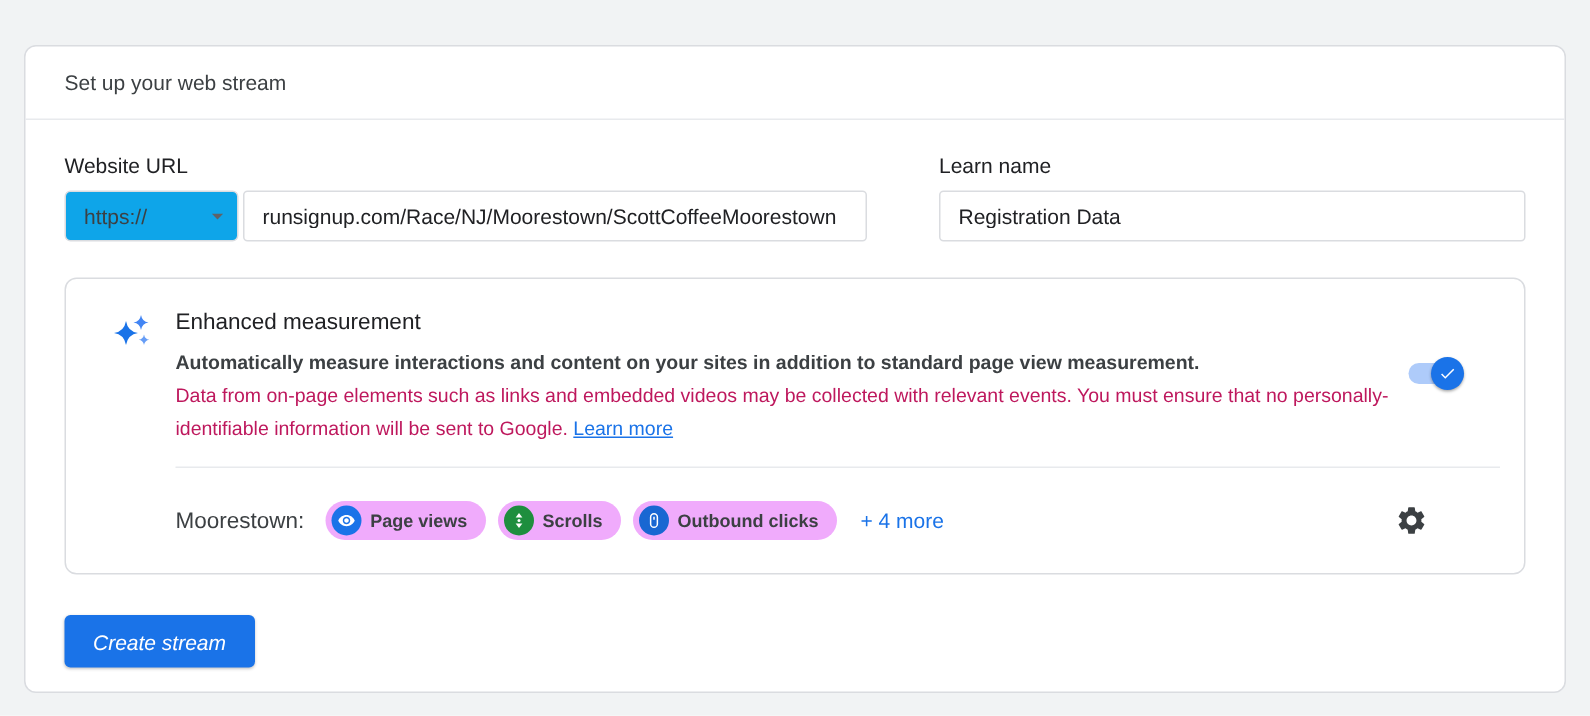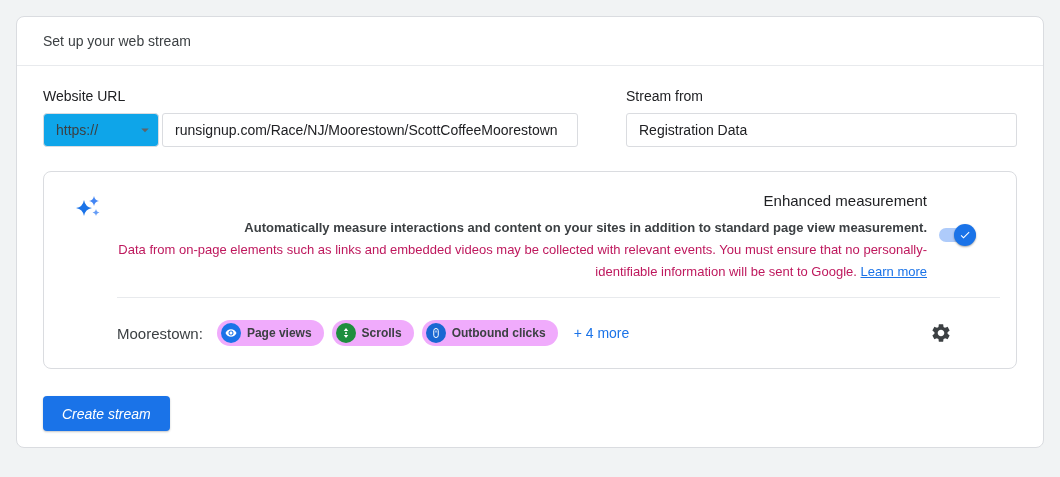--- a/index.html
+++ b/index.html
@@ -5,21 +5,21 @@
   * { box-sizing: border-box; }
   html, body {
     margin: 0; padding: 0;
     width: 1060px; height: 477px;
     background: #f1f3f4;
     font-family: "Liberation Sans", "DejaVu Sans", sans-serif;
     overflow: hidden;
   }
   .outer-card {
     position: absolute;
-    left: 16px; top: 16px;
+    left: 16px; top: 30px;
     width: 1028px; height: 432px;
     background: #ffffff;
     border: 1px solid #dadce0;
     border-radius: 8px;
   }
   .card-header {
     height: 49px;
     display: flex; align-items: center;
     padding: 0 26px;
     border-bottom: 1px solid #e8eaed;
@@ -53,21 +53,21 @@
 
   
   .em-card {
     margin-top: 24px;
     border: 1px solid #dadce0;
     border-radius: 8px;
     background: #fff;
   }
   .em-top { display: flex; padding: 20px 40px 0 30px; }
   .sparkle { width: 28px; margin-right: 15px; flex: none; padding-top: 2px; }
-  .em-main { width: 810px; text-align: right; }
+  .em-main { width: 810px; }
   .em-title { font-size: 15px; color: #202124; margin-bottom: 8px; }
   .em-desc { font-size: 13px; line-height: 22px; margin: 0; }
   .em-desc-bold { display: block; font-weight: bold; color: #3c4043; }
   .em-desc-rest { color: #be185d; }
   .learn-more { color: #1a73e8; text-decoration: underline; cursor: pointer; }
   .toggle {
     position: relative; width: 37px; height: 22px;
     margin-left: auto; margin-top: 32px; flex: none; cursor: pointer;
   }
   .toggle-track {
@@ -136,21 +136,21 @@
               <svg width="18" height="18" viewBox="0 0 24 24" fill="#5f6368">
                   <path d="M7 10l5 5 5-5z"></path>
                 </svg>
             </span>
           </div>
           <input class="text-input" type="text" value="runsignup.com/Race/NJ/Moorestown/ScottCoffeeMoorestown" style="">
         </div>
       </div>
 
       <div class="field-group-name">
-        <div class="field-label">Stream from</div>
+        <div class="field-label">Learn name</div>
         <input class="text-input" type="text" value="Registration Data" style="">
       </div>
     </div>
 
     <div class="em-card">
       <div class="em-top">
         <div class="sparkle">
           <svg width="28" height="28" viewBox="0 0 28 28">
             <path d="M10 6 Q11.2 13 18 14 Q11.2 15 10 22 Q8.8 15 2 14 Q8.8 13 10 6 Z" fill="#1a73e8"></path>
             <path d="M20 2 Q20.8 6.5 25 7 Q20.8 7.5 20 12 Q19.2 7.5 15 7 Q19.2 6.5 20 2 Z" fill="#4285f4"></path>

